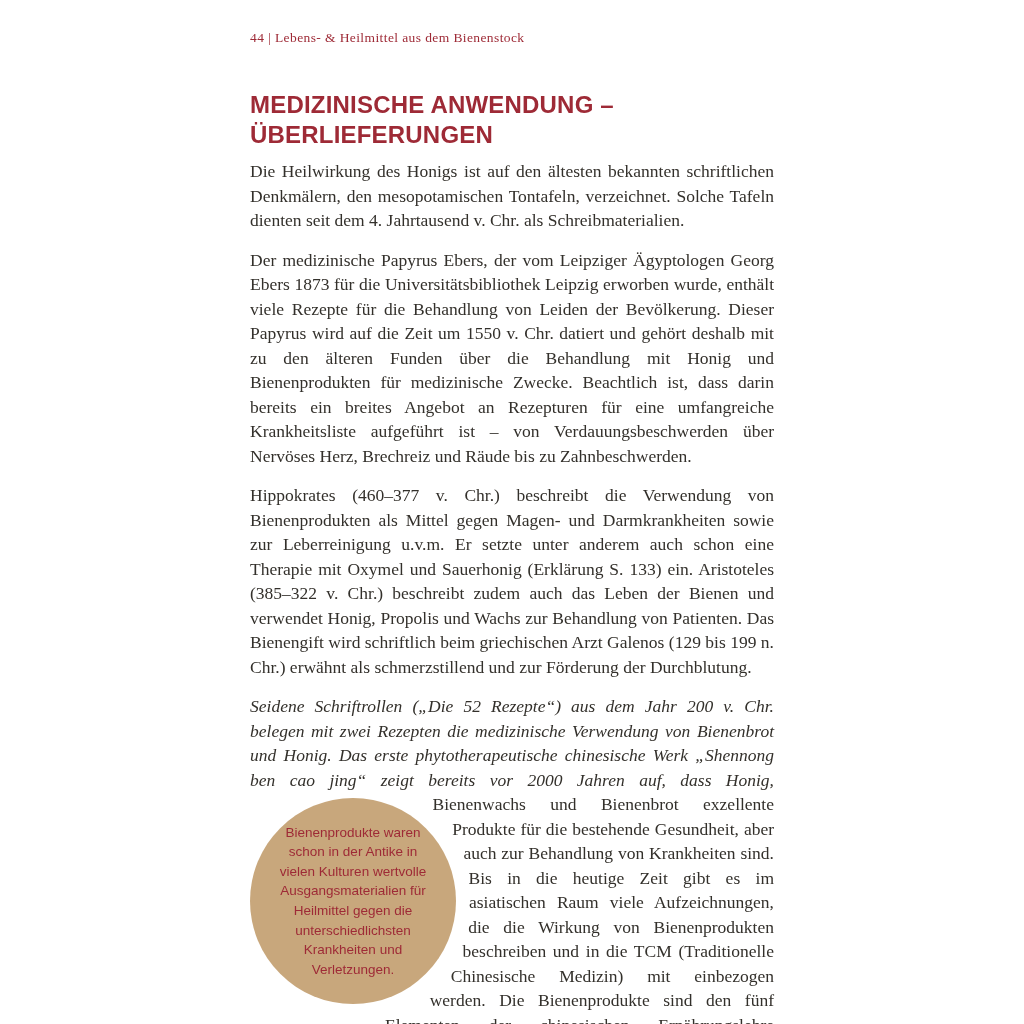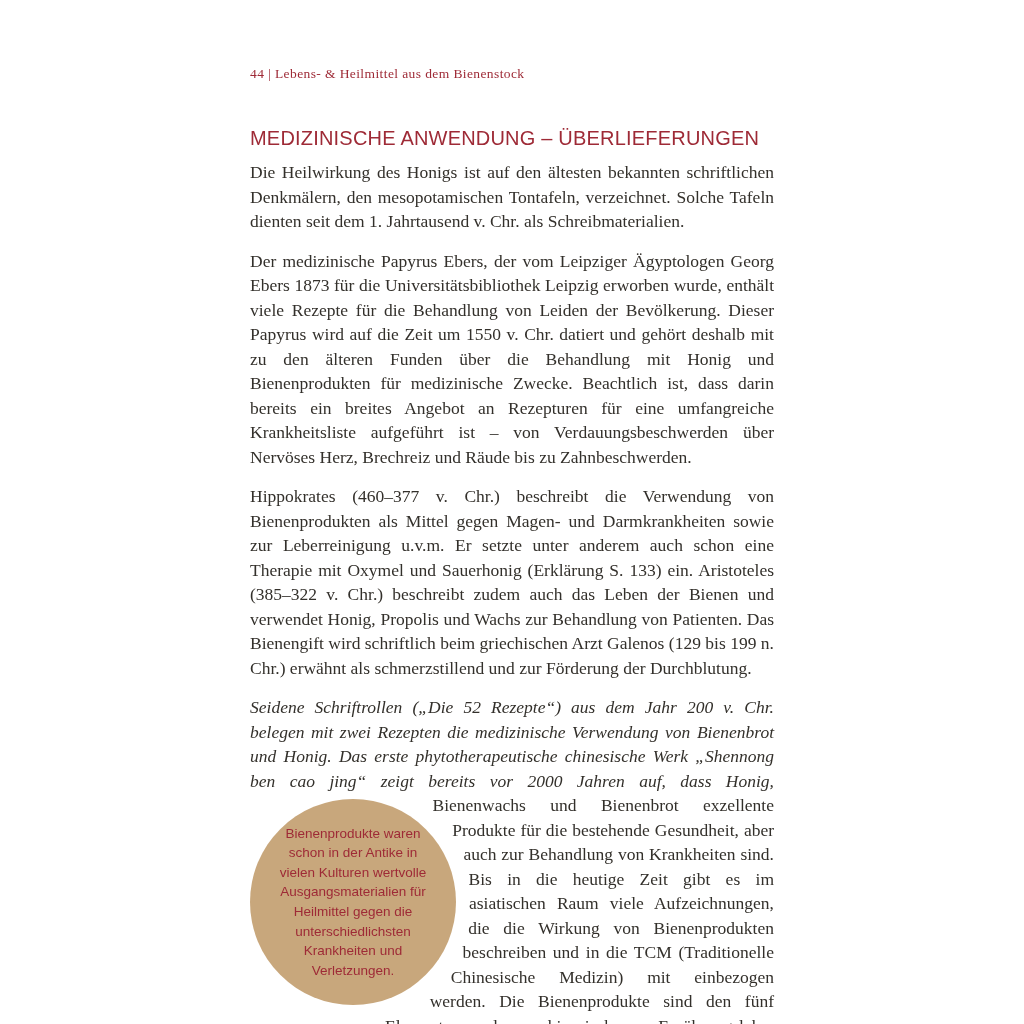--- a/index.html
+++ b/index.html
@@ -11,35 +11,35 @@
   *{box-sizing:border-box;}
   html,body{margin:0;padding:0;}
   body{
     width:1024px;height:1024px;
     background:var(--page-bg);
     font-family:"Liberation Serif", serif;
     color:var(--body-text);
     overflow:hidden;
     position:relative;
   }
-  .page{position:absolute;inset:0;background:var(--page-bg);margin-top:36px;}
+  .page{position:absolute;inset:0;background:var(--page-bg);}
   .content{
     position:absolute;
     left:250px;top:30px;width:524px;
   }
   .running-header{
     font-family:"Liberation Serif", serif;
     font-size:13.5px;
     letter-spacing:0.4px;
     color:var(--accent);
   }
   .title{
     font-family:"Liberation Sans", sans-serif;
-    font-size:20px;
-    font-weight:400;
+    font-size:24px;
+    font-weight:700;
     letter-spacing:0.2px;
     color:var(--accent);
     margin:44px 0 9px 0;
     line-height:1.25;
   }
   .para{
     font-size:17.5px;
     line-height:24.5px;
     text-align:justify;
     margin:0 0 15px 0;
@@ -77,21 +77,21 @@
 </head>
 <body>
 
 <div class="page">
   <div class="content">
 
     <div class="running-header">44 | Lebens- &amp; Heilmittel aus dem Bienenstock</div>
 
     <h1 class="title">MEDIZINISCHE ANWENDUNG – ÜBERLIEFERUNGEN</h1>
 
-    <p class="para">Die Heilwirkung des Honigs ist auf den ältesten bekannten schriftlichen Denkmälern, den mesopotamischen Tontafeln, verzeichnet. Solche Tafeln dienten seit dem 1. Jahrtausend v. Chr. als Schreibmaterialien.</p>
+    <p class="para">Die Heilwirkung des Honigs ist auf den ältesten bekannten schriftlichen Denkmälern, den mesopotamischen Tontafeln, verzeichnet. Solche Tafeln dienten seit dem 4. Jahrtausend v. Chr. als Schreibmaterialien.</p>
 
     <p class="para">Der medizinische Papyrus Ebers, der vom Leipziger Ägyptologen Georg Ebers 1873 für die Universitätsbibliothek Leipzig erworben wurde, enthält viele Rezepte für die Behandlung von Leiden der Bevölkerung. Dieser Papyrus wird auf die Zeit um 1550 v. Chr. datiert und gehört deshalb mit zu den älteren Funden über die Behandlung mit Honig und Bienenprodukten für medizinische Zwecke. Beachtlich ist, dass darin bereits ein breites Angebot an Rezepturen für eine umfangreiche Krankheitsliste aufgeführt ist – von Verdauungsbeschwerden über Nervöses Herz, Brechreiz und Räude bis zu Zahnbeschwerden.</p>
 
     <p class="para">Hippokrates (460–377 v. Chr.) beschreibt die Verwendung von Bienenprodukten als Mittel gegen Magen- und Darmkrankheiten sowie zur Leberreinigung u.v.m. Er setzte unter anderem auch schon eine Therapie mit Oxymel und Sauerhonig (Erklärung S. 133) ein. Aristoteles (385–322 v. Chr.) beschreibt zudem auch das Leben der Bienen und verwendet Honig, Propolis und Wachs zur Behandlung von Patienten. Das Bienengift wird schriftlich beim griechischen Arzt Galenos (129 bis 199 n. Chr.) erwähnt als schmerzstillend und zur Förderung der Durchblutung.</p>
 
     <div class="para-group">
       <p class="para para-intro">Seidene Schriftrollen („Die 52 Rezepte“) aus dem Jahr 200 v. Chr. belegen mit zwei Rezepten die medizinische Verwendung von Bienenbrot und Honig. Das erste phytotherapeutische chinesische Werk „Shennong ben cao jing“ zeigt bereits vor 2000 Jahren auf, dass Honig,</p>
 
       <div class="callout-circle">
         <span class="callout-text">Bienenprodukte waren schon in der Antike in vielen Kulturen wertvolle Ausgangsmaterialien für Heilmittel gegen die unterschiedlichsten Krankheiten und Verletzungen.</span>

